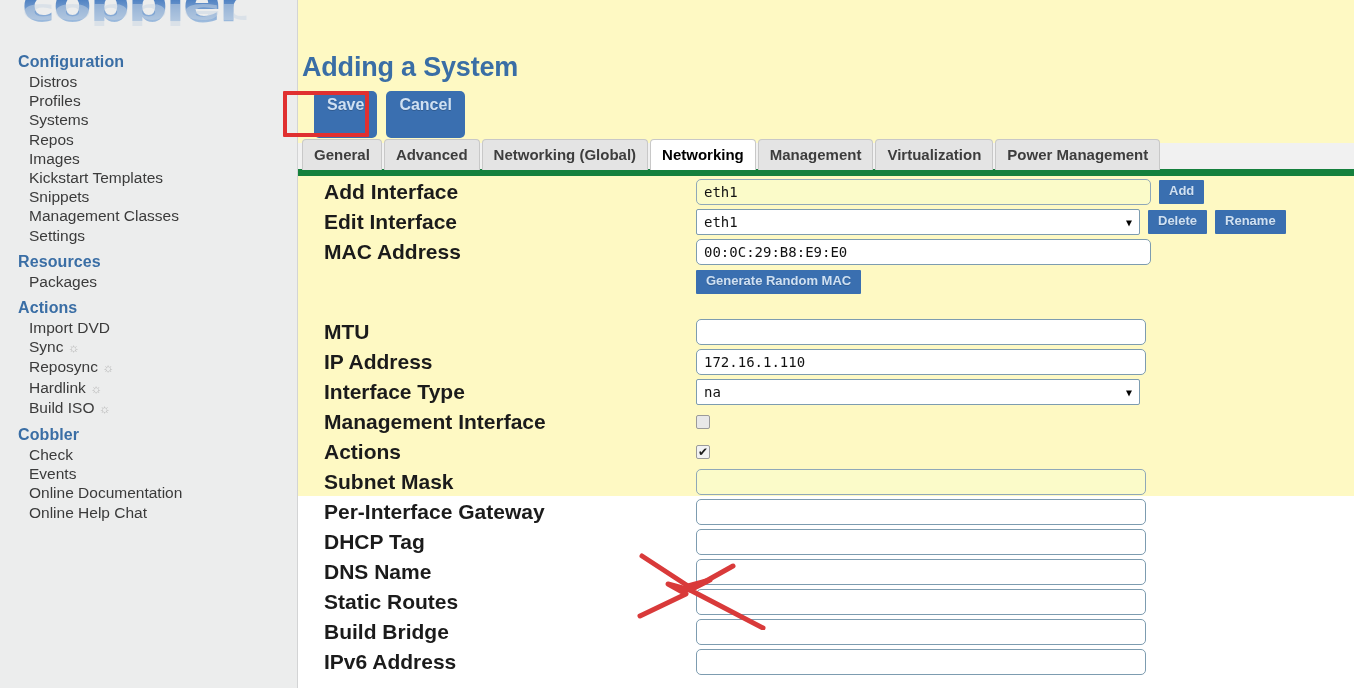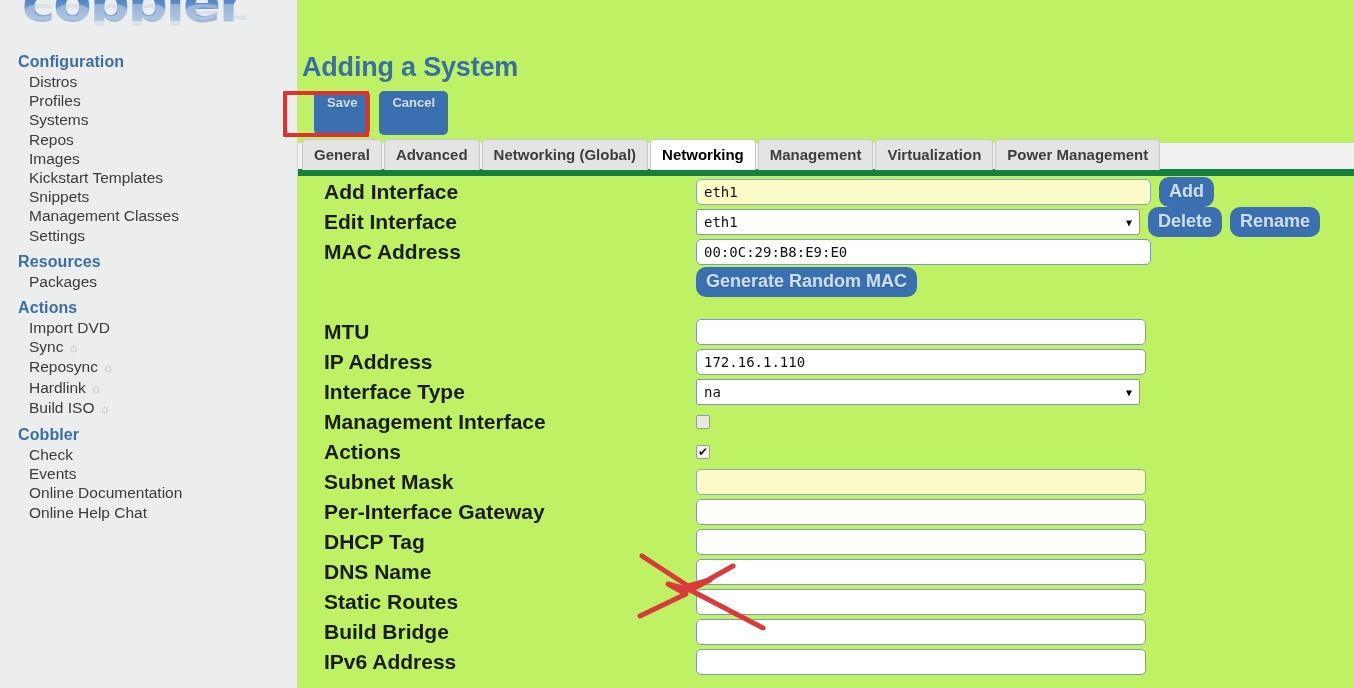--- a/index.html
+++ b/index.html
@@ -48,35 +48,35 @@
     padding: 3px 0 2px 18px; letter-spacing: .1px;
   }
   .nav-item {
     color: #3b3b3b; font-size: 15.5px;
     padding: 0 0 1px 29px; line-height: 18.2px;
     cursor: pointer; white-space: nowrap;
   }
   .gear { color: #b9b9b9; font-size: 13px; }
 
   
-  #content { position: absolute; left: 298px; top: 0; width: 1056px; height: 688px; background:#bef264; }
+  #content { position: absolute; left: 298px; top: 0; width: 1056px; height: 496px; background:#fef9c3; }
   #page-title {
     color: #3a6ea5; font-size: 27px; font-weight: 700;
     padding: 52px 0 0 4px; margin: 0; letter-spacing: -.2px;
   }
   #btn-row { padding: 8px 0 0 16px; display: flex; gap: 9px; }
   .btn {
     background: #3a6fb0; color: #cfe0f2;
     border: none; border-radius: 5px;
     font-family: "Liberation Sans", sans-serif;
-    font-size: 13px; font-weight: 700;
+    font-size: 16px; font-weight: 700;
     padding: 5px 13px 24px; cursor: pointer; line-height: 1.12;
     text-shadow: 0 1px 0 rgba(0,0,0,.18);
   }
-  .btn-sm { font-size: 18px; padding: 4px 10px 5px; border-radius: 10px; }
+  .btn-sm { font-size: 13px; padding: 4px 10px 5px; border-radius: 1px; }
 
   
   #tabstrip {
     position: absolute; left: 0; top: 143px; width: 1056px; height: 33px;
     background: #f1f1f1; border-bottom: 7px solid #15803d;
     display: flex; align-items: flex-end; padding-left: 4px;
   }
   .tab {
     background: #e4e4e4; border: 1px solid #c8c8c8; border-bottom: none;
     border-radius: 4px 4px 0 0;

